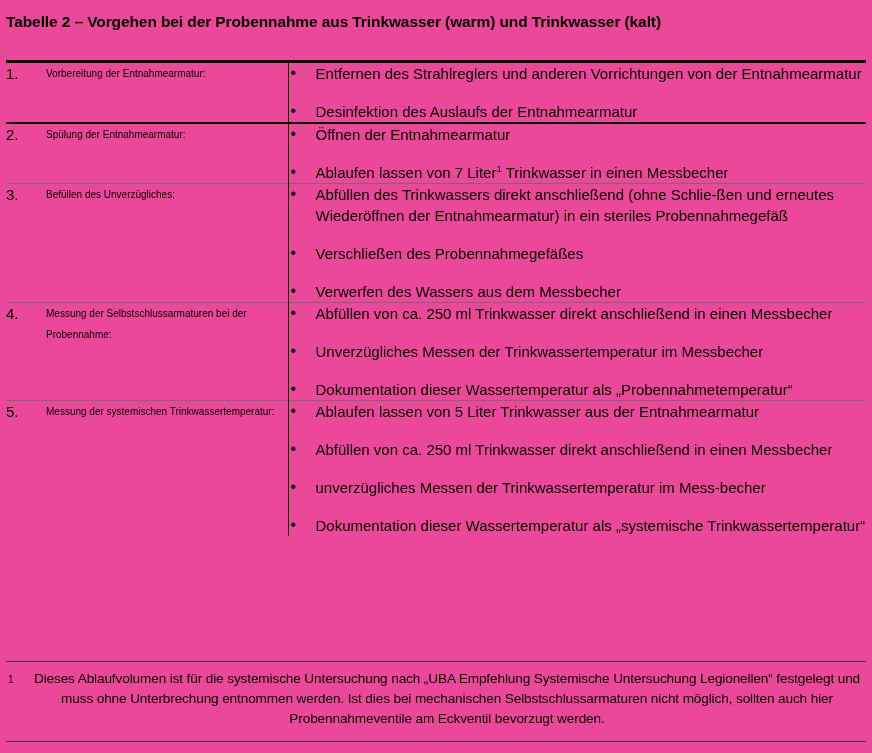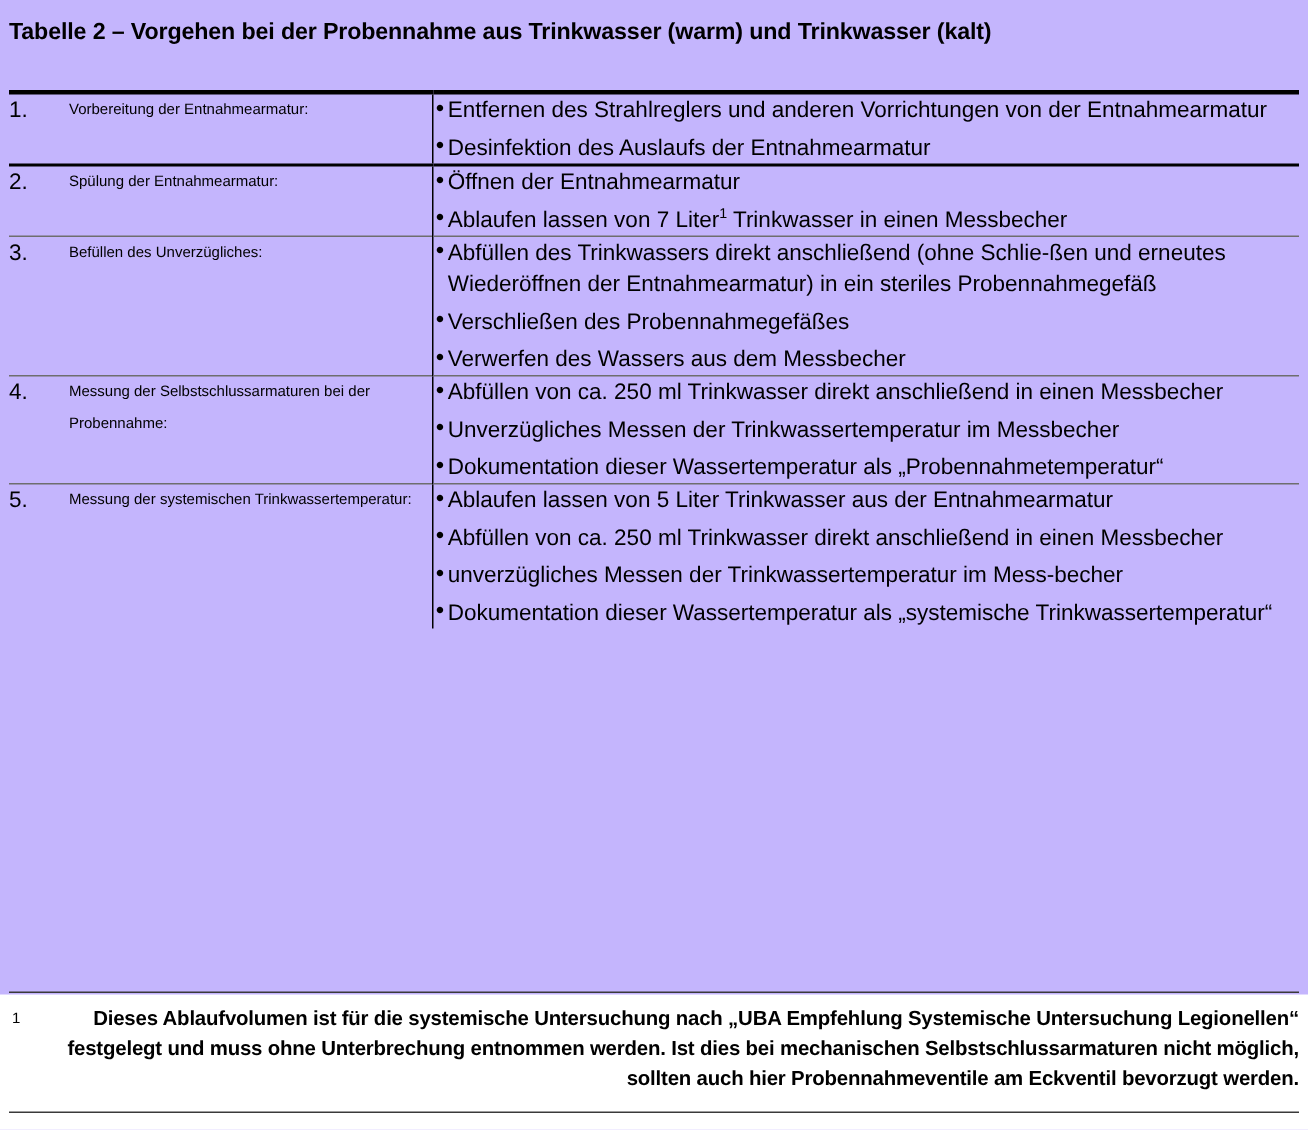--- a/index.html
+++ b/index.html
@@ -13,22 +13,22 @@
     height: 753px;
     overflow: hidden;
     font-family: "Liberation Sans", sans-serif;
     color: #000000;
     -webkit-font-smoothing: antialiased;
   }
 
   #page {
     position: relative;
     width: 872px;
-    height: 663px;
-    background: #c4b5fd;
+    height: 753px;
+    background: #ec4899;
   }
 
   
   .caption {
     position: absolute;
     left: 6px;
     top: 12px;
     width: 860px;
     font-size: 15.5px;
     font-weight: bold;
@@ -81,24 +81,24 @@
     font-size: 15px;
   }
 
   ul.bullets {
     margin: 0;
     padding: 0;
     list-style: none;
   }
   ul.bullets li {
     position: relative;
-    padding-left: 10px;
+    padding-left: 27px;
     margin: 0 0 0 0;
   }
-  ul.bullets li + li { margin-top: 4px; }
+  ul.bullets li + li { margin-top: 17px; }
   ul.bullets li::before {
     content: "\2022";
     position: absolute;
     left: 2px;
     top: -1px;
     font-size: 16px;
     line-height: 21px;
   }
 
   sup.fn {
@@ -120,23 +120,22 @@
   }
   .footnote .fn-marker {
     position: absolute;
     left: 2px;
     top: 8px;
     font-size: 10px;
   }
   .footnote .fn-text {
     display: block;
     padding-left: 22px;
-    text-align: right;
+    text-align: center;
     letter-spacing: -0.12px;
-    font-weight: bold;
   }
 
   .bottom-rule {
     position: absolute;
     left: 6px;
     top: 741px;
     width: 860px;
     height: 0;
     border-top: 1.4px solid #3a3a3a;
   }

